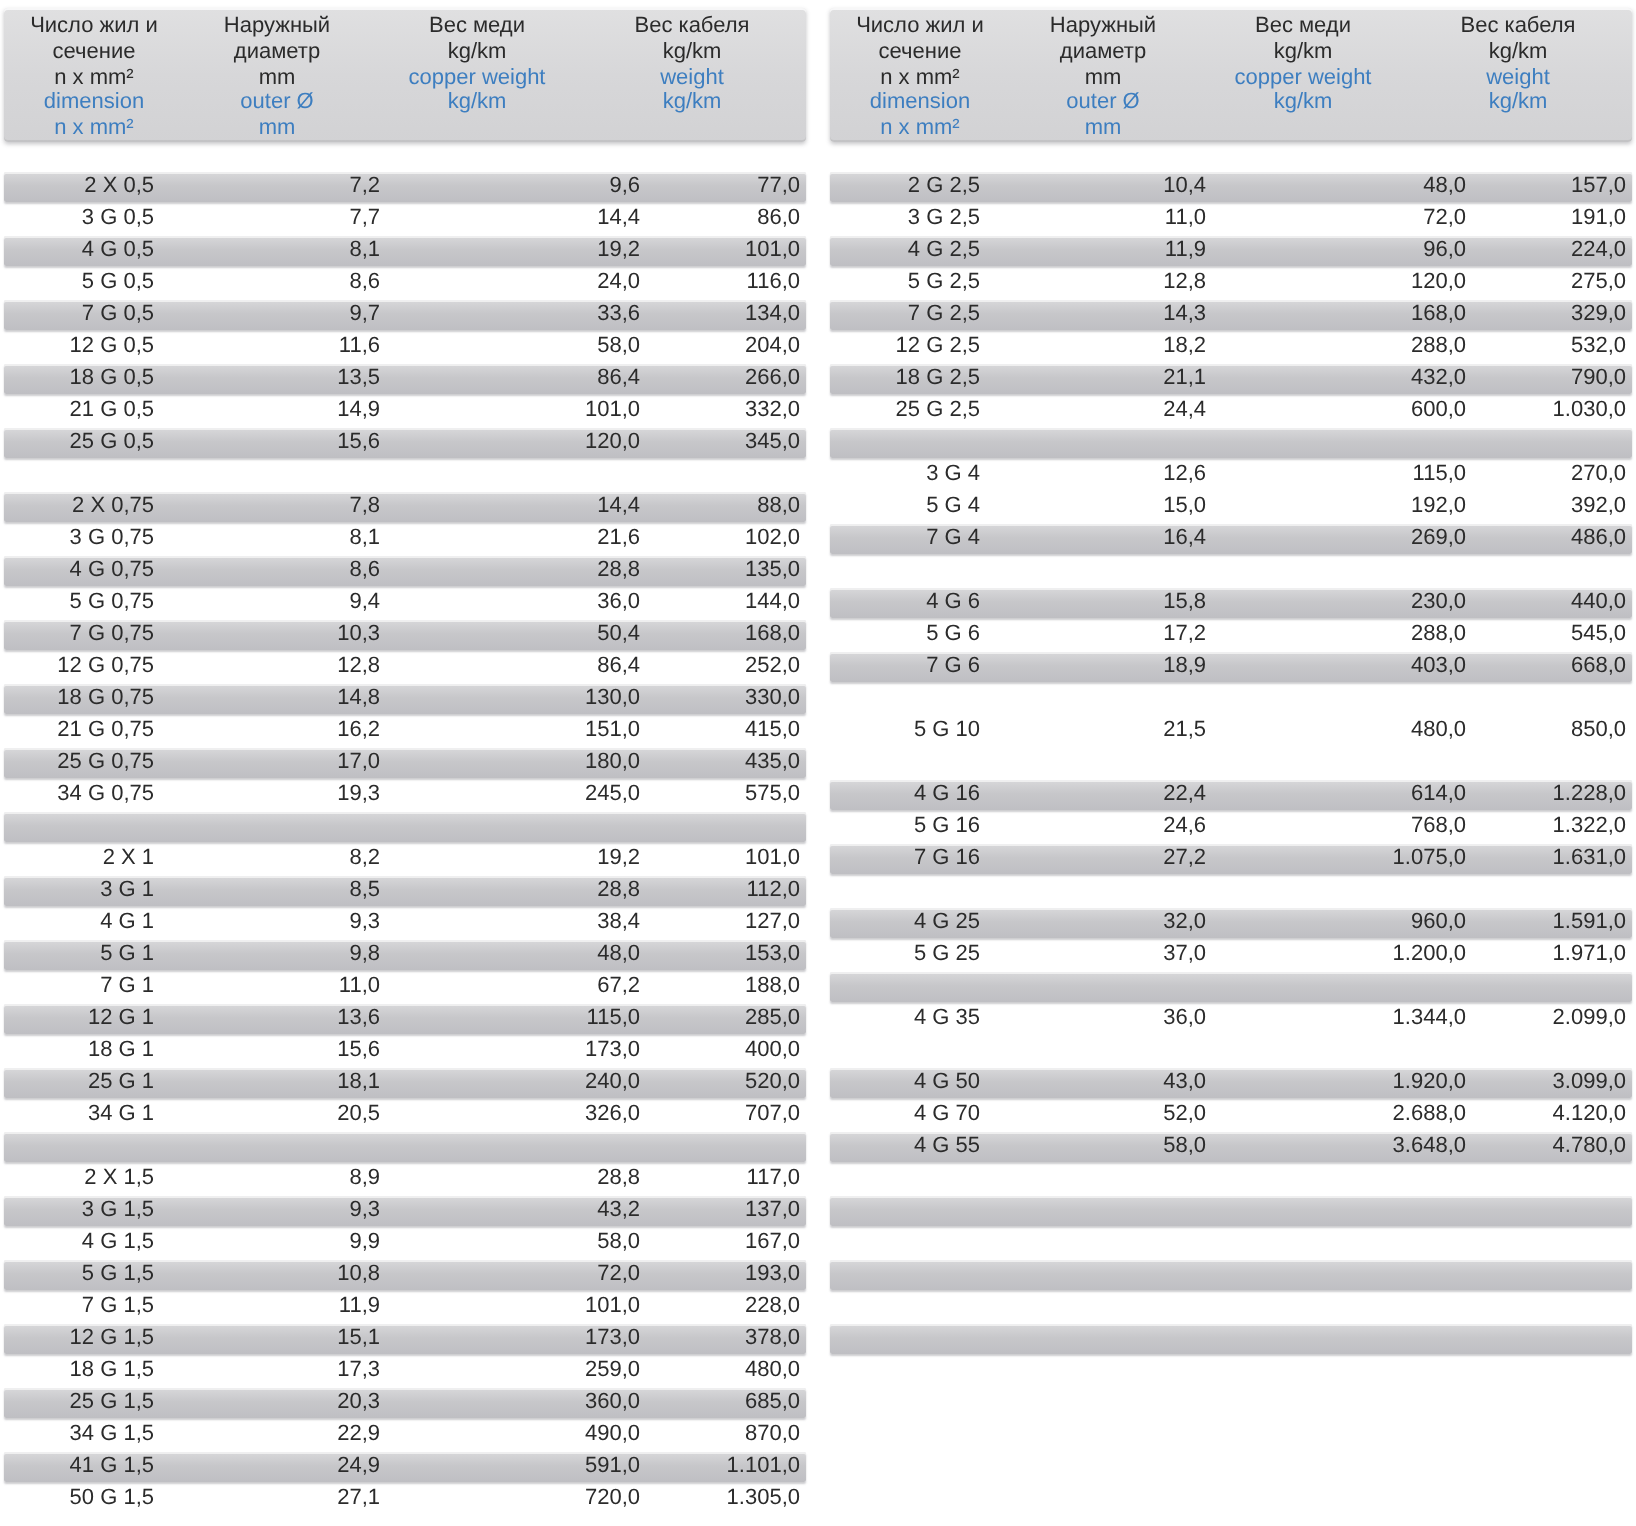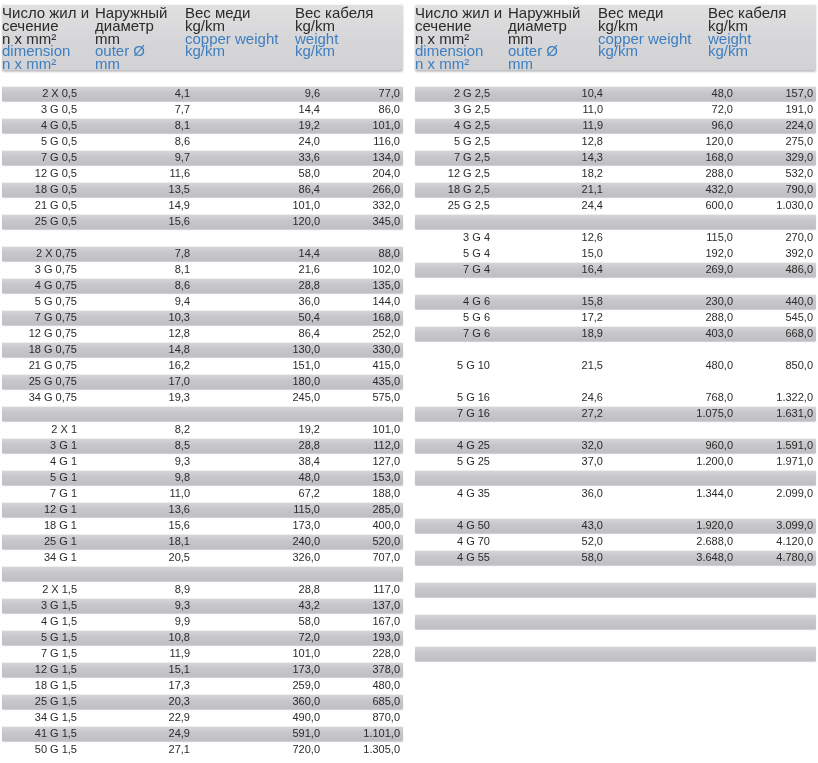--- a/index.html
+++ b/index.html
@@ -14,21 +14,21 @@
 
   
   .thead {
     display:grid; grid-template-columns:93px 90px 110px 1fr;
     height:67px; box-sizing:border-box; padding-top:3px;
     background:linear-gradient(180deg,#e0e0e1 0%,#d7d7d9 50%,#d2d2d4 100%);
     border-radius:2px;
     box-shadow: inset 0 1px 0 rgba(255,255,255,.75), inset 0 -1px 0 rgba(0,0,0,.07), 0 1px 2px rgba(125,125,130,.45);
     margin-bottom:15px;
   }
-  .hcell { text-align:left; padding-right:3px; font-size:15px; line-height:12.8px; color:#2b2b2b; }
+  .hcell { text-align:center; padding-right:3px; font-size:11px; line-height:12.8px; color:#2b2b2b; }
   .hcell.c3 { padding-right:6px; }
   .hcell span { display:block; }
   .hcell .en { color:#3d7ec0; }
 
   
   .row {
     display:grid; grid-template-columns:78px 113px 130px 1fr;
     height:15px; margin-bottom:1px;
     font-size:11px; line-height:15px; color:#2b2b2b;
   }
@@ -70,21 +70,21 @@
         <div class="hcell c3">
           <span class="ru">Вес кабеля</span>
           <span class="ru">kg/km</span>
           <span class="en">weight</span>
           <span class="en">kg/km</span>
         </div>
       </header>
       <div class="tbody">
           <div class="row gray">
             <div class="cell c0">2 X 0,5</div>
-            <div class="cell c1">4,1</div>
+            <div class="cell c1">7,2</div>
             <div class="cell c2">9,6</div>
             <div class="cell c3">77,0</div>
           </div>
           <div class="row white">
             <div class="cell c0">3 G 0,5</div>
             <div class="cell c1">7,7</div>
             <div class="cell c2">14,4</div>
             <div class="cell c3">86,0</div>
           </div>
           <div class="row gray">
@@ -467,20 +467,26 @@
             <div class="cell c1">21,5</div>
             <div class="cell c2">480,0</div>
             <div class="cell c3">850,0</div>
           </div>
           <div class="row white">
             <div class="cell c0"></div>
             <div class="cell c1"></div>
             <div class="cell c2"></div>
             <div class="cell c3"></div>
           </div>
+          <div class="row gray">
+            <div class="cell c0">4 G 16</div>
+            <div class="cell c1">22,4</div>
+            <div class="cell c2">614,0</div>
+            <div class="cell c3">1.228,0</div>
+          </div>
           <div class="row white">
             <div class="cell c0">5 G 16</div>
             <div class="cell c1">24,6</div>
             <div class="cell c2">768,0</div>
             <div class="cell c3">1.322,0</div>
           </div>
           <div class="row gray">
             <div class="cell c0">7 G 16</div>
             <div class="cell c1">27,2</div>
             <div class="cell c2">1.075,0</div>

